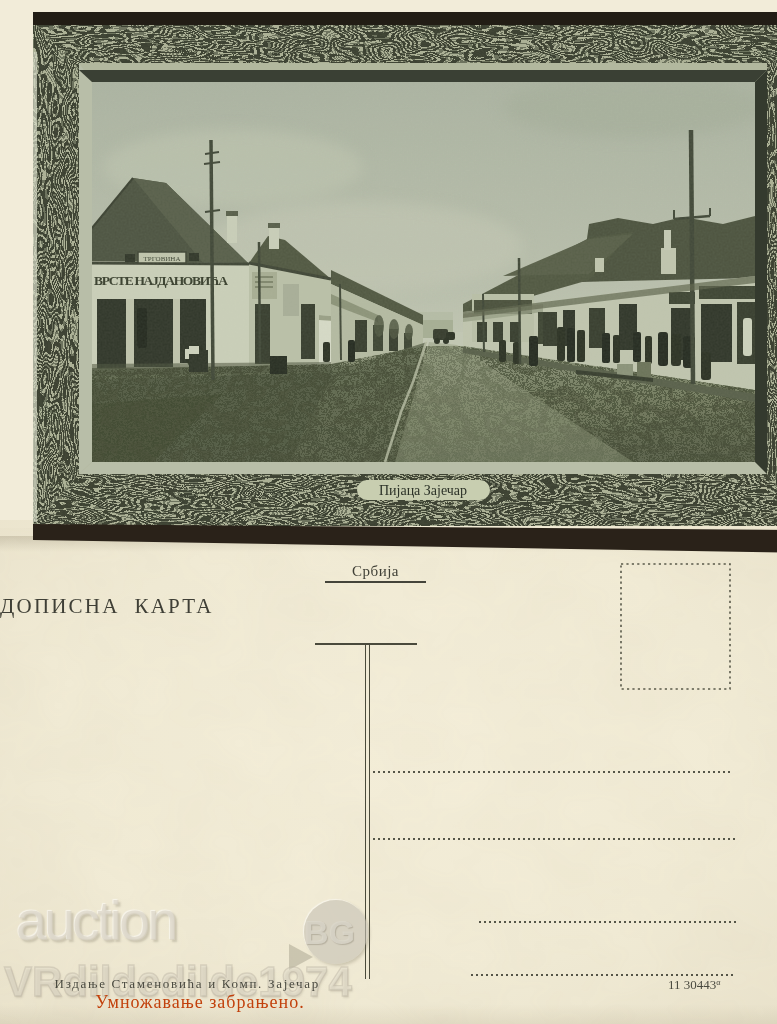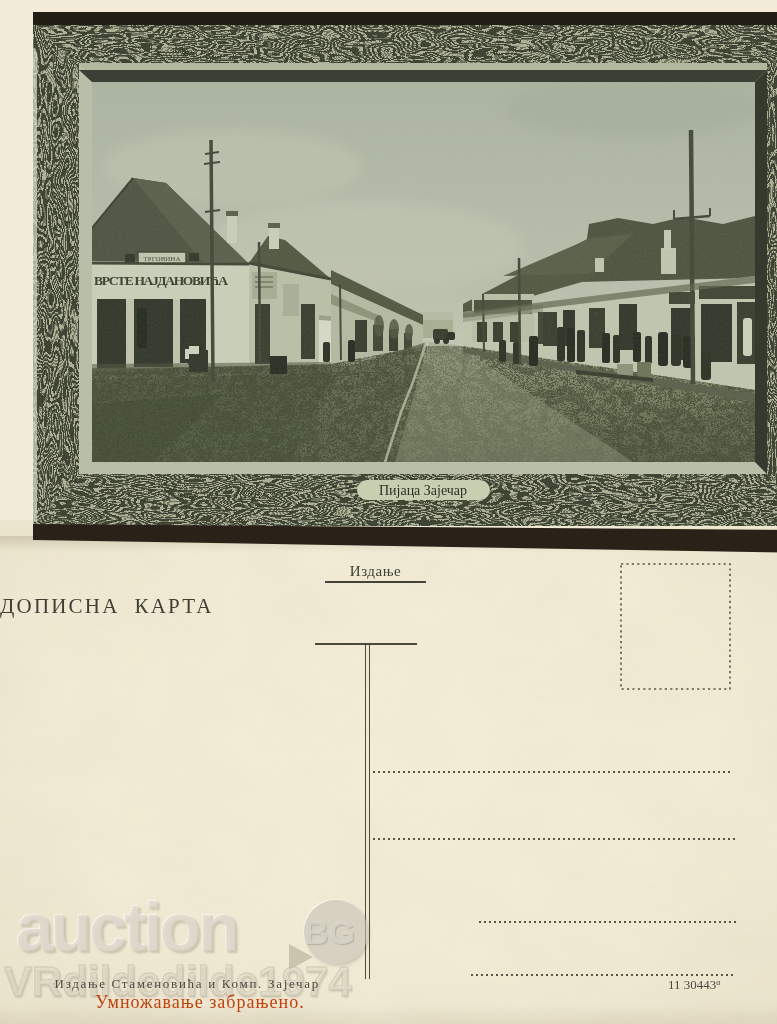--- a/index.html
+++ b/index.html
@@ -348,21 +348,21 @@
   <text x="390" y="483" font-size="14" fill="#2c3228" text-anchor="middle" font-family="Liberation Serif,serif">Пијаца Зајечар</text>
 
   <rect x="0" y="0" width="777" height="13" fill="#221d15"></rect>
 
   <polygon points="0,512 777,518 777,541 0,528" fill="#2a2219"></polygon>
 
   <rect x="0" y="40" width="4" height="470" fill="#d8dbc8" opacity="0.7"></rect>
 </svg>
 </div>
 
-<div class="abs" style="left:0;top:563px;width:751px;text-align:center;font-size:15px;color:#3f3f36;letter-spacing:0.5px;">Издање</div>
+<div class="abs" style="left:0;top:563px;width:751px;text-align:center;font-size:15px;color:#3f3f36;letter-spacing:0.5px;">Србија</div>
 
 <div class="abs" style="left:325px;top:581px;width:101px;height:1.5px;background:#44443a;"></div>
 
 <div class="abs" style="left:0;top:594px;width:751px;text-align:left;font-size:21px;color:#3f3f36;letter-spacing:2.2px;">ДОПИСНА&nbsp; КАРТА</div>
 
 <div class="abs" style="left:315px;top:643px;width:102px;height:1.6px;background:#4a4a3c;"></div>
 
 <div class="abs" style="left:364.6px;top:645px;width:1.4px;height:334px;background:#4b4b3b;"></div>
 <div class="abs" style="left:368.6px;top:645px;width:1.4px;height:334px;background:#4b4b3b;"></div>
 
@@ -370,21 +370,21 @@
   <rect x="3" y="3" width="109" height="125" fill="none" stroke="#59594a" stroke-width="1.6" stroke-dasharray="2.2 3.2"></rect>
 </svg>
 
 <svg class="abs" style="left:0;top:760px;" width="777" height="230">
   <line x1="373" y1="12" x2="733" y2="12" stroke="#555548" stroke-width="1.8" stroke-dasharray="2 3"></line>
   <line x1="373" y1="79" x2="735" y2="79" stroke="#555548" stroke-width="1.8" stroke-dasharray="2 3"></line>
   <line x1="479" y1="162" x2="736" y2="162" stroke="#555548" stroke-width="1.8" stroke-dasharray="2 3"></line>
   <line x1="471" y1="215" x2="736" y2="215" stroke="#555548" stroke-width="1.8" stroke-dasharray="2 3"></line>
 </svg>
 
-<div class="abs" style="left:16px;top:888px;width:400px;font-family:'Liberation Sans',sans-serif;font-weight:bold;font-size:68px;letter-spacing:-3px;color:rgba(214,209,194,0.62);text-shadow:-1px -1px 1px rgba(255,255,255,0.55), 2px 2px 2px rgba(125,118,98,0.30);">auction</div>
+<div class="abs" style="left:16px;top:888px;width:400px;font-family:'Liberation Sans',sans-serif;font-weight:normal;font-size:56px;letter-spacing:-3px;color:rgba(214,209,194,0.62);text-shadow:-1px -1px 1px rgba(255,255,255,0.55), 2px 2px 2px rgba(125,118,98,0.30);">auction</div>
 
 <div class="abs" style="left:304px;top:900px;width:64px;height:64px;border-radius:50%;background:rgba(198,194,180,0.62);box-shadow:-1px -1px 1px rgba(255,255,255,0.5), 2px 2px 3px rgba(125,118,98,0.30);"></div>
 <div class="abs" style="left:304px;top:900px;width:64px;height:64px;text-align:left;line-height:64px;font-family:'Liberation Sans',sans-serif;font-weight:bold;font-size:34px;color:rgba(220,216,204,0.8);text-shadow:1px 1px 1px rgba(135,128,110,0.4);">BG</div>
 
 <div class="abs" style="left:289px;top:944px;width:0;height:0;border-left:24px solid rgba(158,152,134,0.45);border-top:13px solid transparent;border-bottom:13px solid transparent;"></div>
 
 <div class="abs" style="left:4px;top:958px;width:420px;font-family:'Liberation Sans',sans-serif;font-weight:bold;font-size:42px;color:rgba(228,223,208,0.40);-webkit-text-stroke:1.3px rgba(178,172,155,0.38);text-shadow:1px 2px 2px rgba(135,128,108,0.22);">VRdildedilde1974</div>
 
 <div class="abs" style="left:40px;top:976px;width:280px;text-align:right;font-size:13px;letter-spacing:1.7px;color:#4a4a40;">Издање Стаменовића и Комп. Зајечар</div>
 

